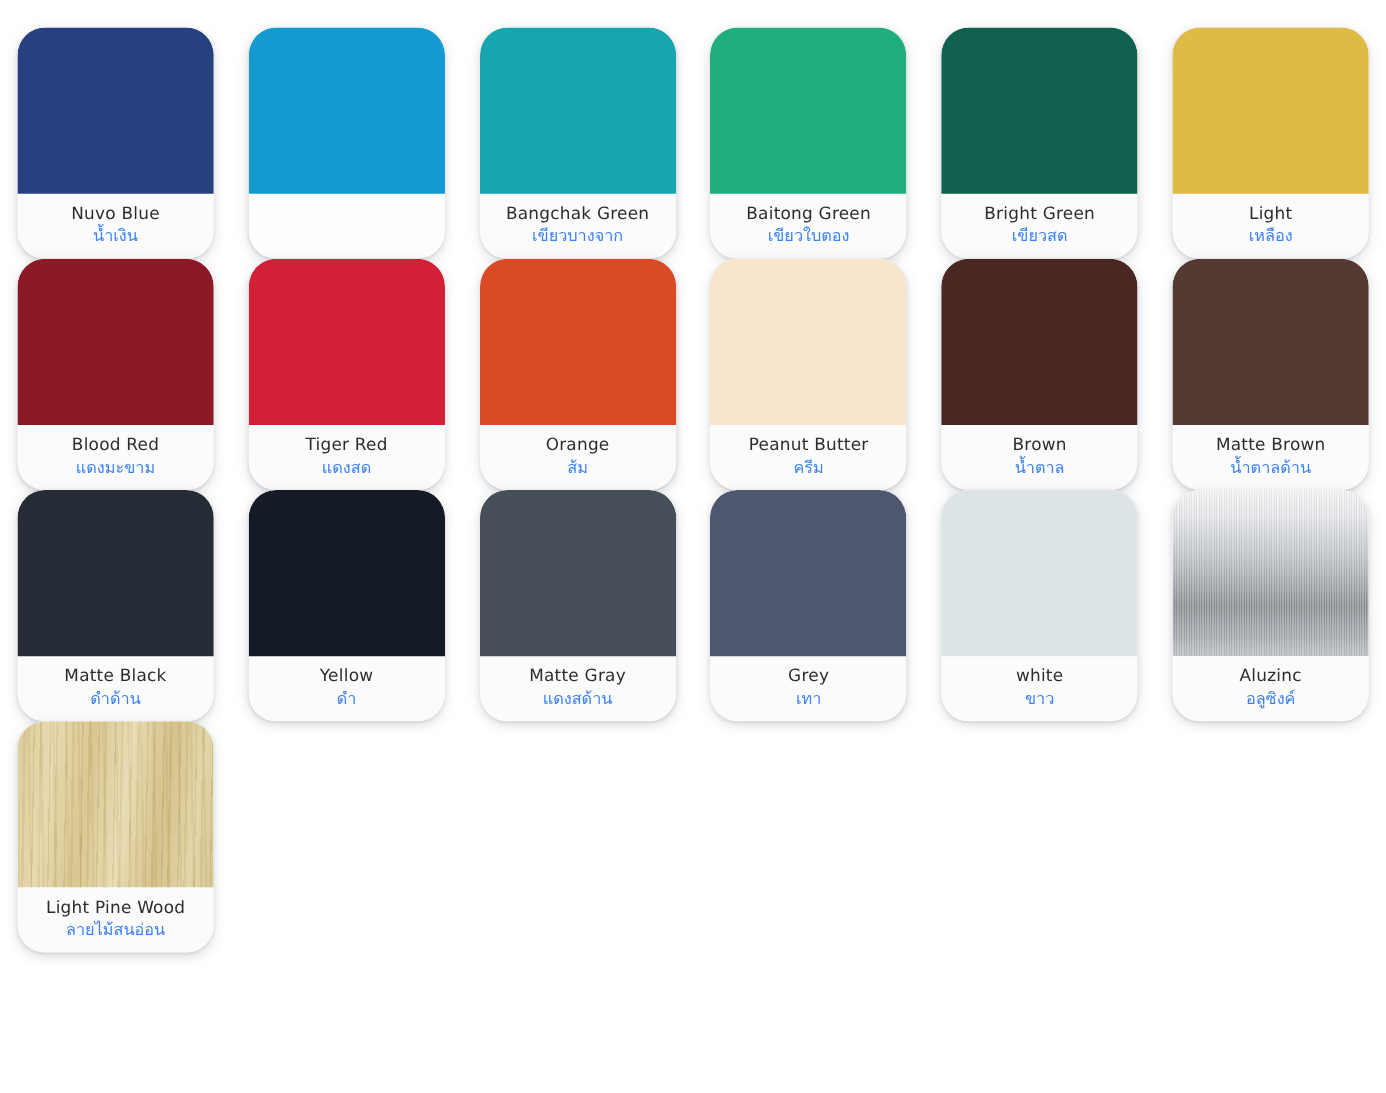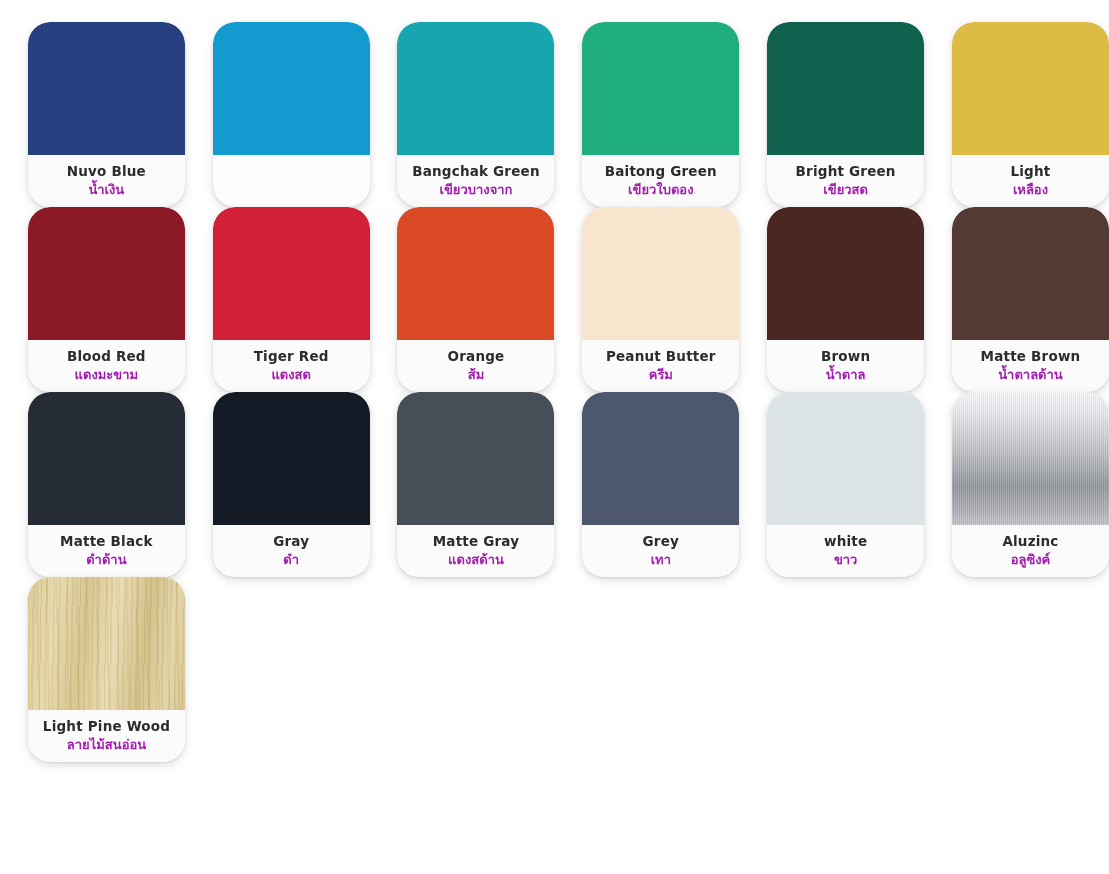--- a/index.html
+++ b/index.html
@@ -17,22 +17,21 @@
     padding: 22px 0 0 0;
   }
   .row {
     display: flex;
     width: 1109px;
     margin-bottom: 0px;
   }
   .cell {
     width: 185px;
     display: flex;
-    justify-content: flex-end;
-    font-weight: bold;
+    justify-content: center;
   }
   .card {
     width: 157px;
     border-radius: 22px;
     background: #fdfdfd;
     box-shadow: 0 3px 9px rgba(120,125,135,0.26), 0 1px 2px rgba(120,125,135,0.18);
     overflow: hidden;
     position: relative;
   }
   .swatch {
@@ -50,21 +49,21 @@
   }
   .name-en {
     font-size: 13.5px;
     color: #2c2c2c;
     letter-spacing: 0.2px;
     line-height: 17px;
     white-space: nowrap;
   }
   .name-th {
     font-size: 13px;
-    color: #a21caf;
+    color: #3b82f6;
     line-height: 17px;
     margin-top: 1px;
     white-space: nowrap;
   }
 
   
   .tex-aluzinc {
     background:
       repeating-linear-gradient(90deg,
         rgba(255,255,255,0.18) 0px, rgba(255,255,255,0.18) 1px,
@@ -215,21 +214,21 @@
           <div class="label">
             <div class="name-en">Matte Black</div>
             <div class="name-th">ดำด้าน</div>
           </div>
         </div>
       </div>
       <div class="cell">
         <div class="card">
           <div class="swatch" style="background: rgb(20, 26, 38);"></div>
           <div class="label">
-            <div class="name-en">Gray</div>
+            <div class="name-en">Yellow</div>
             <div class="name-th">ดำ</div>
           </div>
         </div>
       </div>
       <div class="cell">
         <div class="card">
           <div class="swatch" style="background: rgb(70, 79, 87);"></div>
           <div class="label">
             <div class="name-en">Matte Gray</div>
             <div class="name-th">แดงสด้าน</div>

